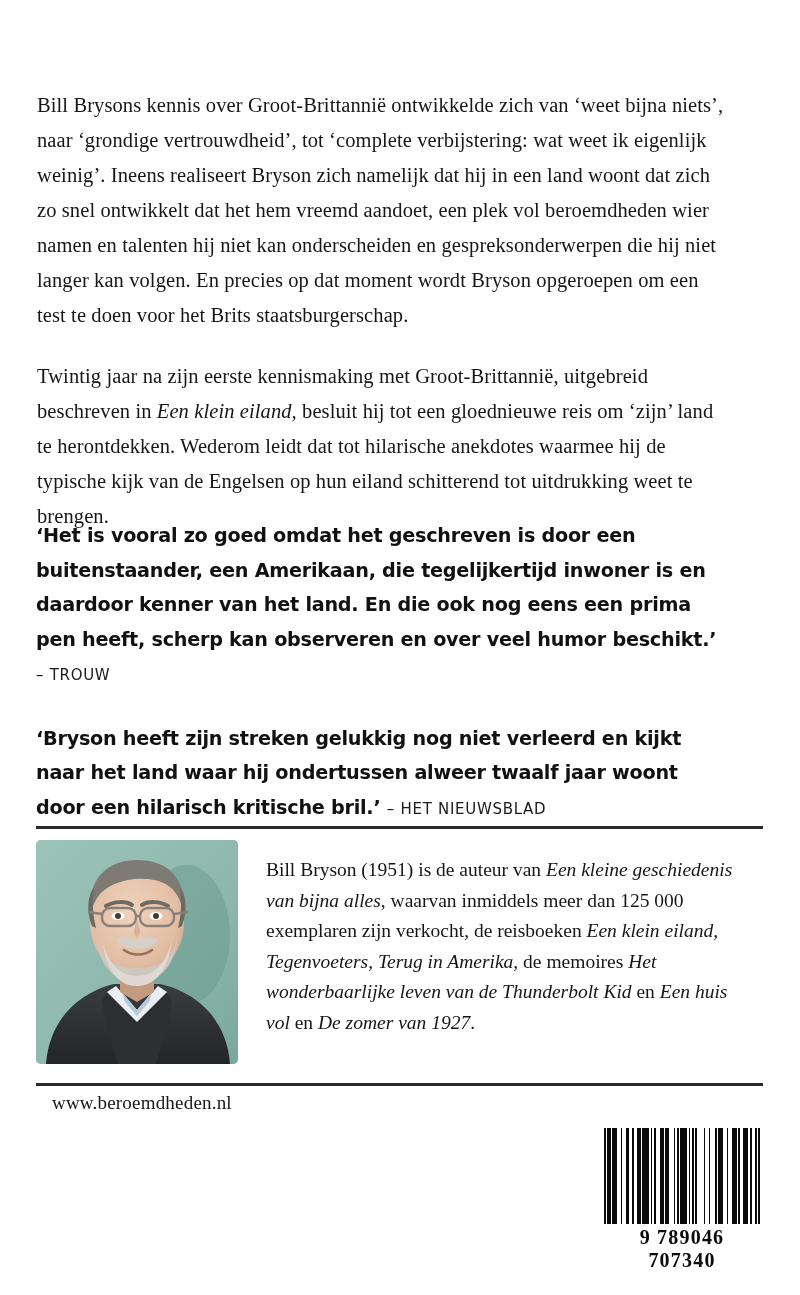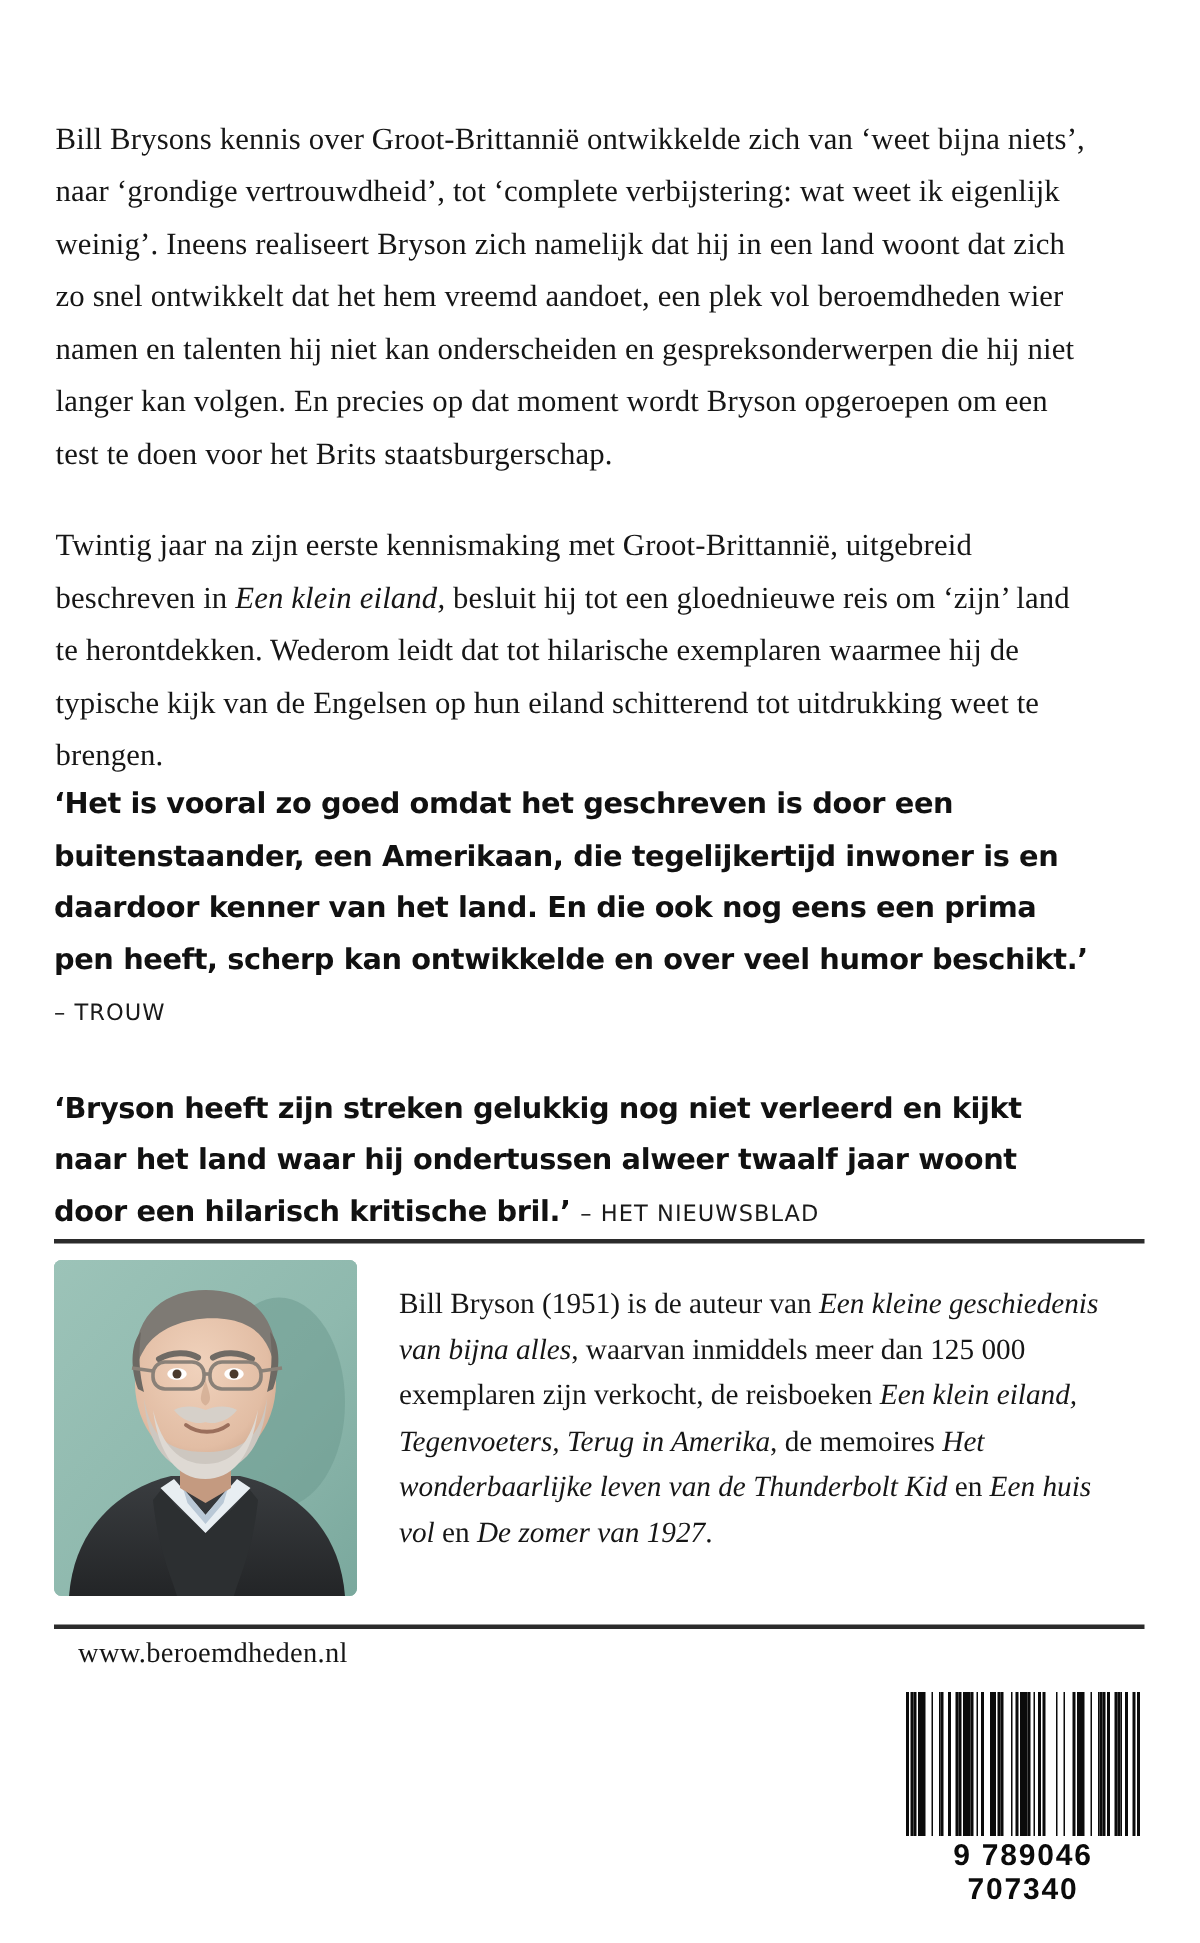--- a/index.html
+++ b/index.html
@@ -19,21 +19,21 @@
   .page {
     position: absolute;
     inset: 0;
     padding: 0;
   }
 
   
   .blurb {
     position: absolute;
     left: 37px;
-    top: 76px;
+    top: 88px;
     width: 688px;
   }
   .blurb p {
     margin: 0 0 26px 0;
     font-family: "Liberation Serif", "DejaVu Serif", serif;
     font-size: 20.5px;
     line-height: 35px;
     color: #161616;
     text-align: left;
     letter-spacing: 0.1px;
@@ -136,39 +136,39 @@
     gap: 0;
   }
   .barcode-bars i {
     display: block;
     background: #0b0b0b;
     height: 100%;
   }
   .barcode-bars i.sp { background: transparent; }
   .barcode-digits {
     margin-top: 2px;
-    font-family: Liberation Sans, sans-serif;
+    font-family: Liberation Serif, serif;
     font-size: 20px;
     font-weight: bold;
     letter-spacing: 1.2px;
     color: #0b0b0b;
   }
 </style>
 </head>
 <body>
 
 <div class="page">
 
   <div class="blurb">
     <p>Bill Brysons kennis over Groot-Brittannië ontwikkelde zich van ‘weet bijna niets’, naar ‘grondige vertrouwdheid’, tot ‘complete verbijstering: wat weet ik eigenlijk weinig’. Ineens realiseert Bryson zich namelijk dat hij in een land woont dat zich zo snel ontwikkelt dat het hem vreemd aandoet, een plek vol beroemdheden wier namen en talenten hij niet kan onderscheiden en gespreksonderwerpen die hij niet langer kan volgen. En precies op dat moment wordt Bryson opgeroepen om een test te doen voor het Brits staatsburgerschap.</p>
-    <p><span>Twintig jaar na zijn eerste kennismaking met Groot-Brittannië, uitgebreid beschreven in </span><em>Een klein eiland,</em><span> besluit hij tot een gloednieuwe reis om ‘zijn’ land te herontdekken. Wederom leidt dat tot hilarische exemplaren waarmee hij de typische kijk van de Engelsen op hun eiland schitterend tot uitdrukking weet te brengen.</span></p>
+    <p><span>Twintig jaar na zijn eerste kennismaking met Groot-Brittannië, uitgebreid beschreven in </span><em>Een klein eiland,</em><span> besluit hij tot een gloednieuwe reis om ‘zijn’ land te herontdekken. Wederom leidt dat tot hilarische anekdotes waarmee hij de typische kijk van de Engelsen op hun eiland schitterend tot uitdrukking weet te brengen.</span></p>
   </div>
 
   <div class="quotes">
-    <p class="quote"><span>‘Het is vooral zo goed omdat het geschreven is door een buitenstaander, een Amerikaan, die tegelijkertijd inwoner is en daardoor kenner van het land. En die ook nog eens een prima pen heeft, scherp kan ontwikkelde en over veel humor beschikt.’</span> <span class="source">– TROUW</span></p>
+    <p class="quote"><span>‘Het is vooral zo goed omdat het geschreven is door een buitenstaander, een Amerikaan, die tegelijkertijd inwoner is en daardoor kenner van het land. En die ook nog eens een prima pen heeft, scherp kan observeren en over veel humor beschikt.’</span> <span class="source">– TROUW</span></p>
     <p class="quote"><span>‘Bryson heeft zijn streken gelukkig nog niet verleerd en kijkt naar het land waar hij ondertussen alweer twaalf jaar woont door een hilarisch kritische bril.’</span> <span class="source">– HET NIEUWSBLAD</span></p>
   </div>
 
   <div class="rule rule-top"></div>
 
   <div class="author-block">
 
     <div class="author-photo">
       <svg viewBox="0 0 202 224" preserveAspectRatio="xMidYMid slice">
         <defs>

